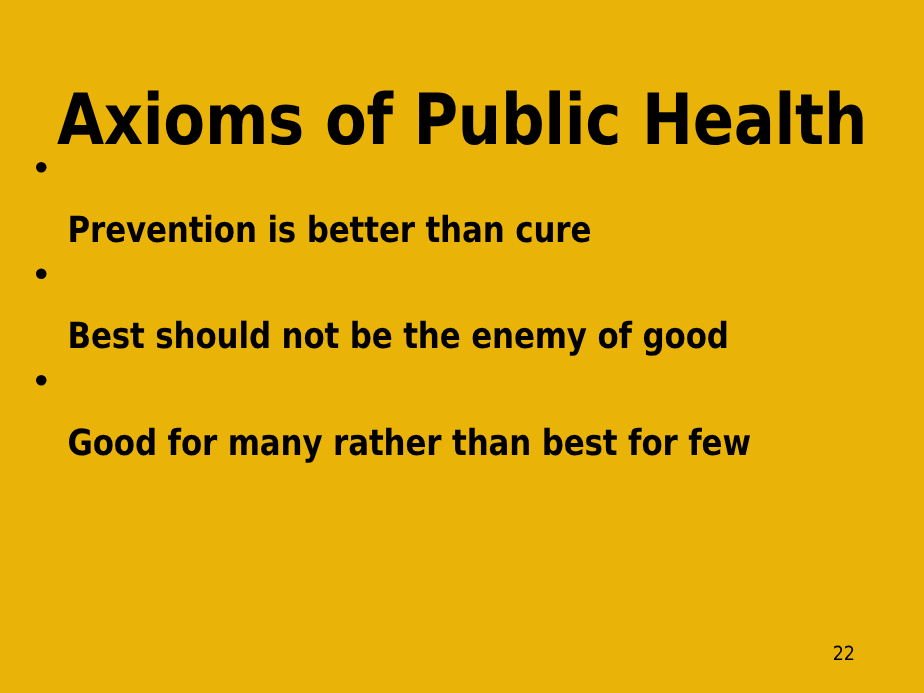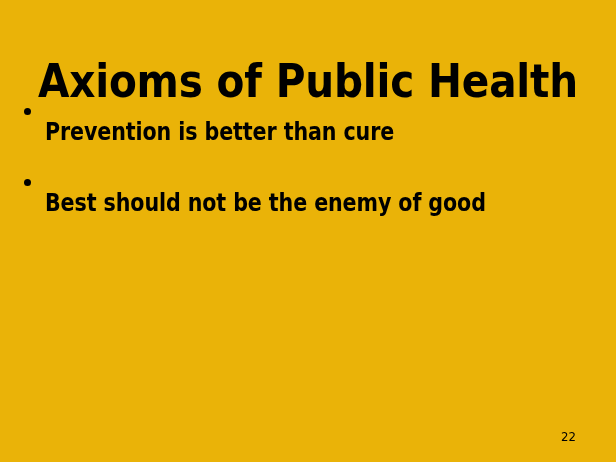--- a/index.html
+++ b/index.html
@@ -46,21 +46,21 @@
     list-style: none;
     margin: 0;
     padding: 0;
   }
 
   .bullet-row {
     position: relative;
     height: 71px;
     padding-left: 45px;
     display: flex;
-    align-items: center;
+    align-items: flex-end;
   }
 
   
   .bullet-row.extra-gap {
     margin-top: 17px;
   }
 
   .bullet-marker {
     position: absolute;
     left: 24px;
@@ -79,21 +79,21 @@
     letter-spacing: -0.1px;
     color: #000000;
     white-space: nowrap;
     transform: scaleX(0.955);
     transform-origin: left top;
   }
 
   
   #page-number {
     position: absolute;
-    right: 40px;
+    right: 46px;
     bottom: 18px;
     font-family: "DejaVu Sans Condensed", "DejaVu Sans", "Liberation Sans", sans-serif;
     font-weight: normal;
     font-size: 13px;
     line-height: 15px;
     color: #000000;
   }
 </style>
 </head>
 <body>
@@ -107,19 +107,23 @@
     <li class="bullet-row">
       <span class="bullet-marker"></span>
       <span class="bullet-text">Prevention is better than cure</span>
     </li>
 
     <li class="bullet-row">
       <span class="bullet-marker"></span>
       <span class="bullet-text">Best should not be the enemy of good</span>
     </li>
 
+    <li class="bullet-row">
+      <span class="bullet-marker"></span>
+      <span class="bullet-text">Good for many rather than best for few</span>
+    </li>
 
 
   </ul>
 
   <div id="page-number">22</div>
 
 </div>
 
 </body></html>

